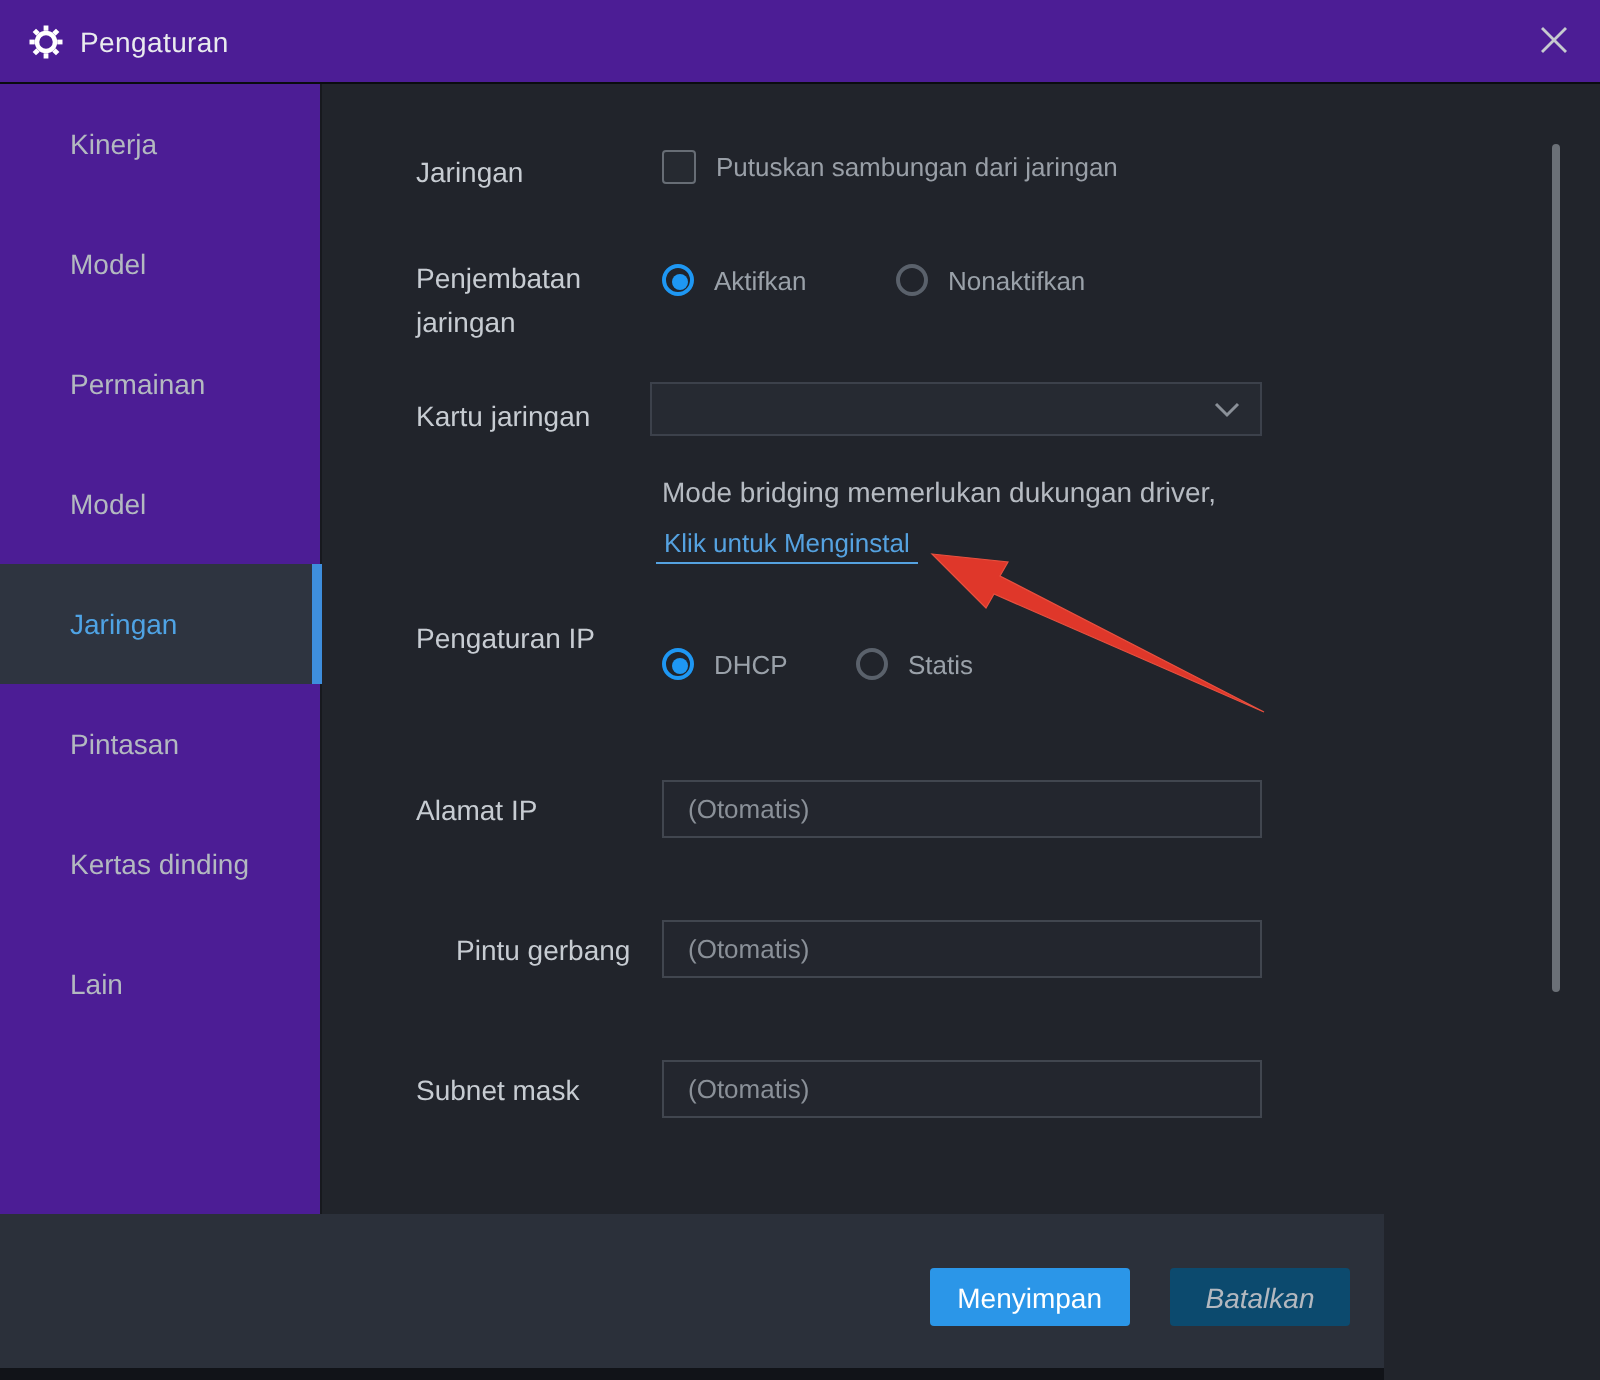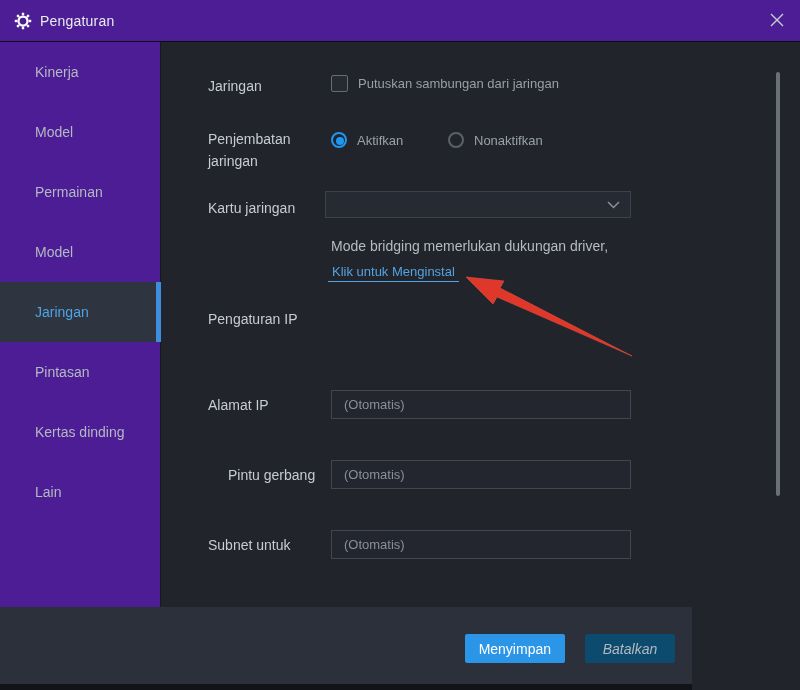--- a/index.html
+++ b/index.html
@@ -148,28 +148,38 @@
         <span></span>
         <svg width="13" height="8" viewBox="0 0 13 8">
           <polyline points="1,1 6.5,6.5 12,1" fill="none" stroke="#8a9098" stroke-width="1.5"></polyline>
         </svg>
       </div>
 
       <div class="note">Mode bridging memerlukan dukungan driver,</div>
       <span class="install-link">Klik untuk Menginstal</span>
 
       <div class="lbl" style="top:266px;">Pengaturan IP</div>
+      <div class="radio-row" style="left:0; top:280px; width:100%;">
+        <span class="radio-opt" style="left:170px;">
+          <span class="radio checked"></span>
+          <span class="radio-label">DHCP</span>
+        </span>
+        <span class="radio-opt" style="left:267px;">
+          <span class="radio"></span>
+          <span class="radio-label">Statis</span>
+        </span>
+      </div>
 
       <div class="lbl" style="top:352px;">Alamat IP</div>
       <input class="tinput" style="top: 348px;" type="text" placeholder="(Otomatis)">
 
       <div class="lbl" style="top:422px;margin-left:20px;">Pintu gerbang</div>
       <input class="tinput" style="top: 418px;" type="text" placeholder="(Otomatis)">
 
-      <div class="lbl" style="top:492px;">Subnet untuk</div>
+      <div class="lbl" style="top:492px;">Subnet mask</div>
       <input class="tinput" style="top: 488px;" type="text" placeholder="(Otomatis)">
 
     </div>
   </div>
 
   <div class="footer">
     <button class="btn btn-save">Menyimpan</button>
     <button class="btn btn-cancel">Batalkan</button>
   </div>
 

